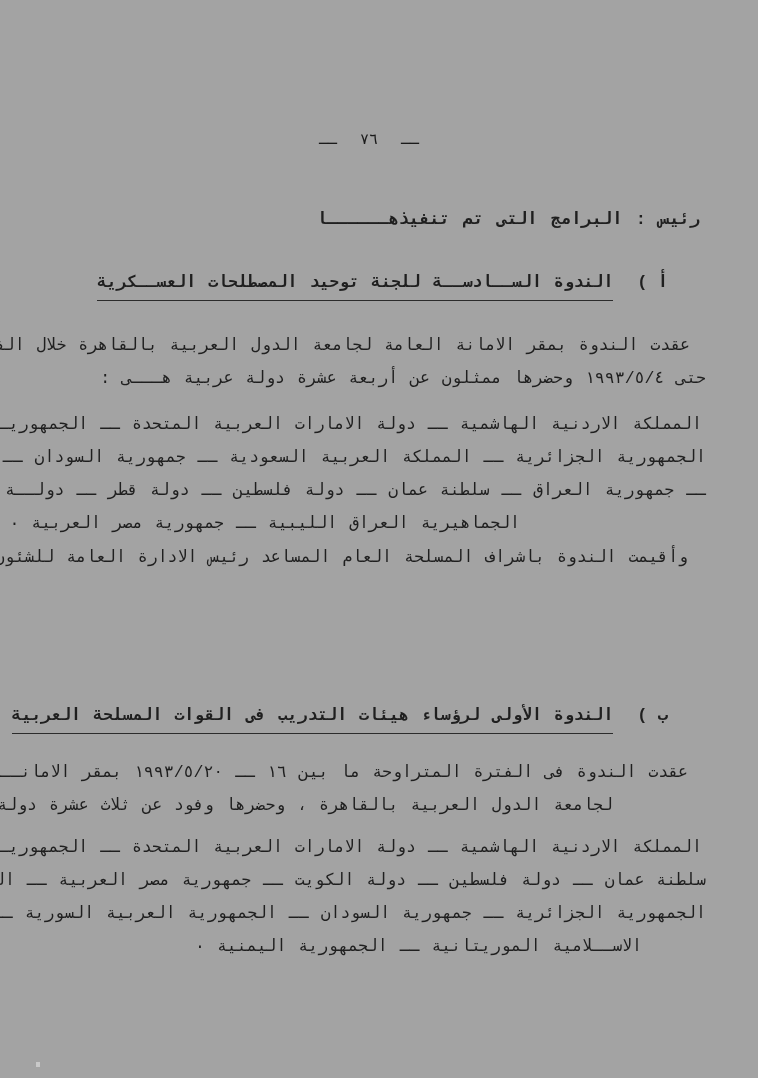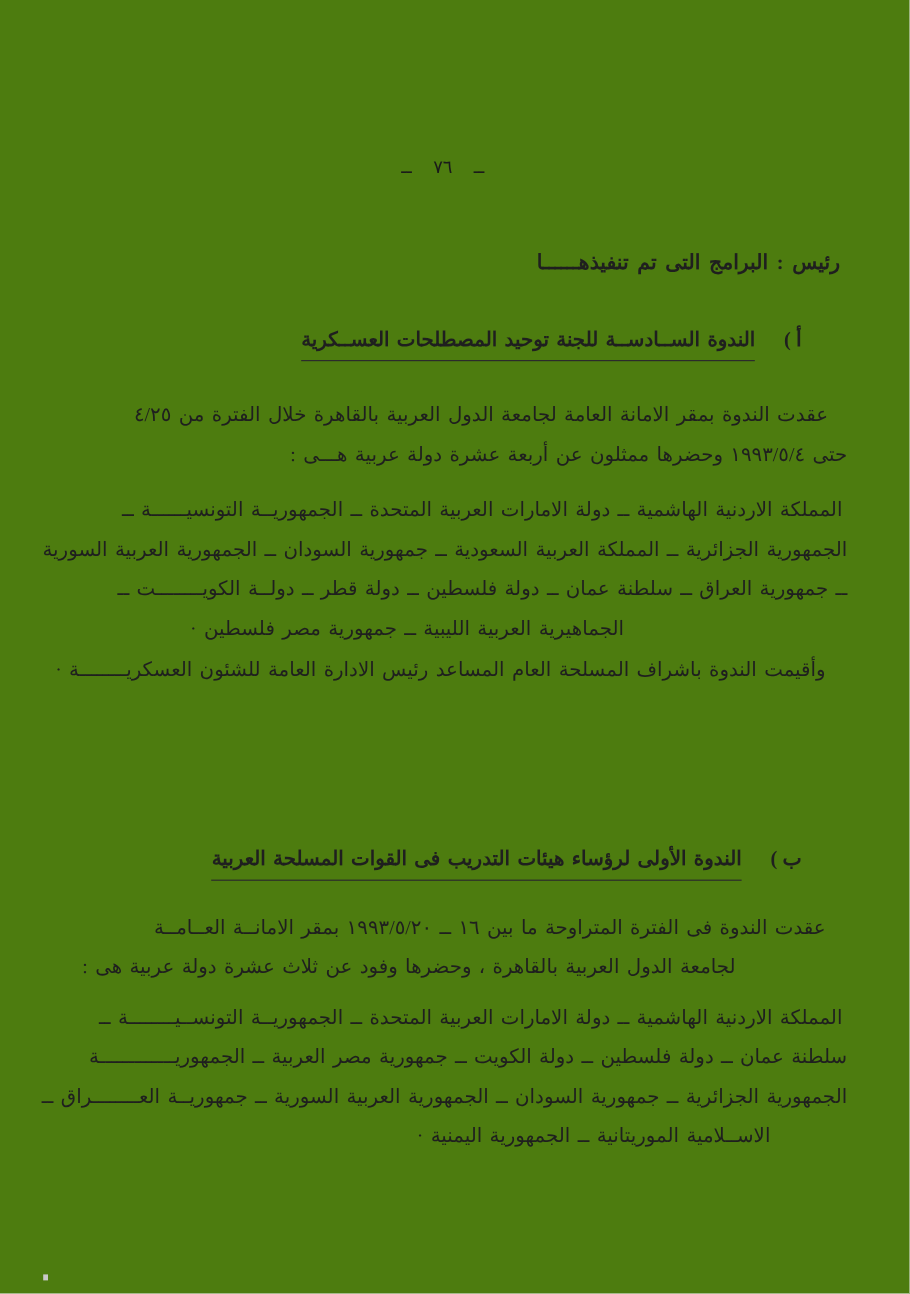--- a/index.html
+++ b/index.html
@@ -1,23 +1,23 @@
 <!DOCTYPE html>
 <html lang="ar" dir="rtl"><head>
 <meta charset="utf-8">
 <style>
   html,body{margin:0;padding:0;background:#e8e8e8;}
   .page{
     position:relative;
     width:758px;height:1078px;
     margin:0 auto;
-    background:#4d7c0f;
+    background:#a3a3a3;
     overflow:hidden;
     direction:rtl;
-    font-family:Liberation Serif, serif;
+    font-family:Liberation Mono, monospace;
     color:#1f1f1f;
     -webkit-font-smoothing:antialiased;
   }
   .block{position:absolute;right:52px;left:40px;}
   .line{
     font-size:16.5px;
     line-height:33px;
     text-align:right;
     word-spacing:2px;
     white-space:nowrap;
@@ -81,21 +81,21 @@
 
   <div class="block" style="top:329px;">
     <div class="line ind16">عقدت الندوة بمقر الامانة العامة لجامعة الدول العربية بالقاهرة خلال الفترة من ٤/٢٥</div>
     <div class="line ind76">حتى ١٩٩٣/٥/٤ وحضرها ممثلون عن أربعة عشرة دولة عربية هـــى :</div>
   </div>
 
   <div class="block" style="top:408px;">
     <div class="line ind4">المملكة الاردنية الهاشمية ــ دولة الامارات العربية المتحدة ــ الجمهوريــة التونسيــــــة ــ</div>
     <div class="line">الجمهورية الجزائرية ــ المملكة العربية السعودية ــ جمهورية السودان ــ الجمهورية العربية السورية</div>
     <div class="line">ــ جمهورية العراق ــ سلطنة عمان ــ دولة فلسطين ــ دولة قطر ــ دولــة الكويــــــــت ــ</div>
-    <div class="line ind186">الجماهيرية العربية الليبية ــ جمهورية مصر فلسطين ·</div>
+    <div class="line ind186">الجماهيرية العراق الليبية ــ جمهورية مصر العربية ·</div>
   </div>
 
   <div class="block" style="top:541px;">
     <div class="line ind18">وأقيمت الندوة باشراف المسلحة العام المساعد رئيس الادارة العامة للشئون العسكريــــــــة ·</div>
   </div>
 
 
   <div class="heading-row" style="top:702px;">
     <span class="heading-marker">ب )</span>
     <span class="heading-title">الندوة الأولى لرؤساء هيئات التدريب فى القوات المسلحة العربية</span>

